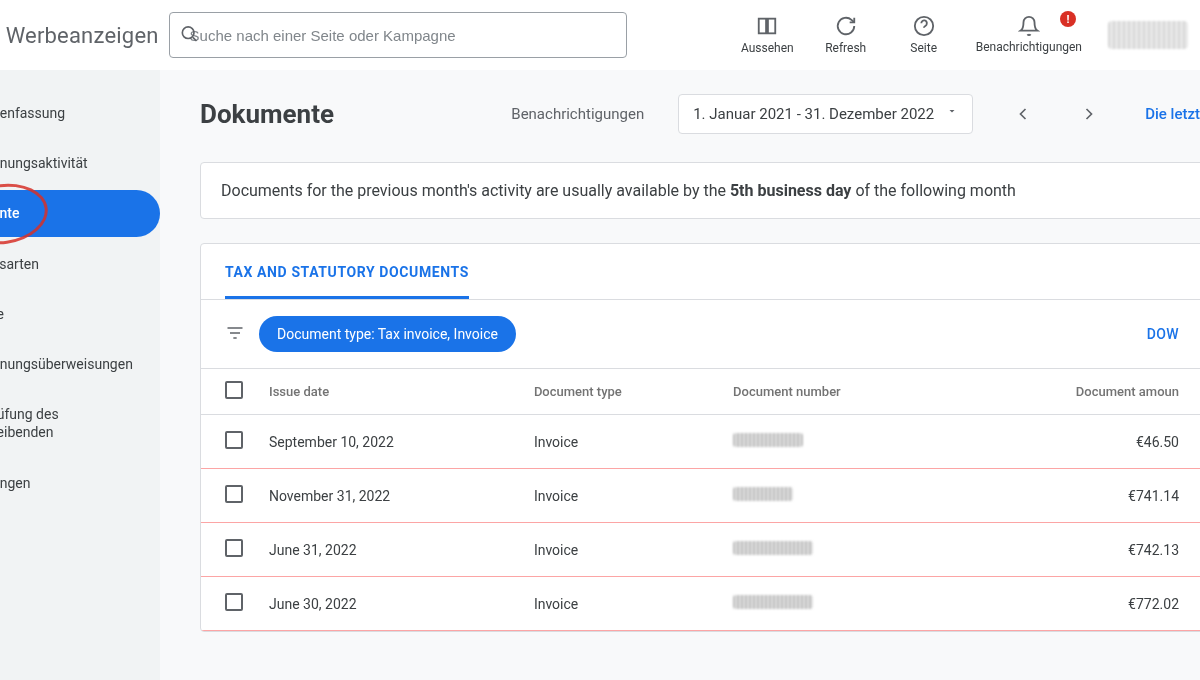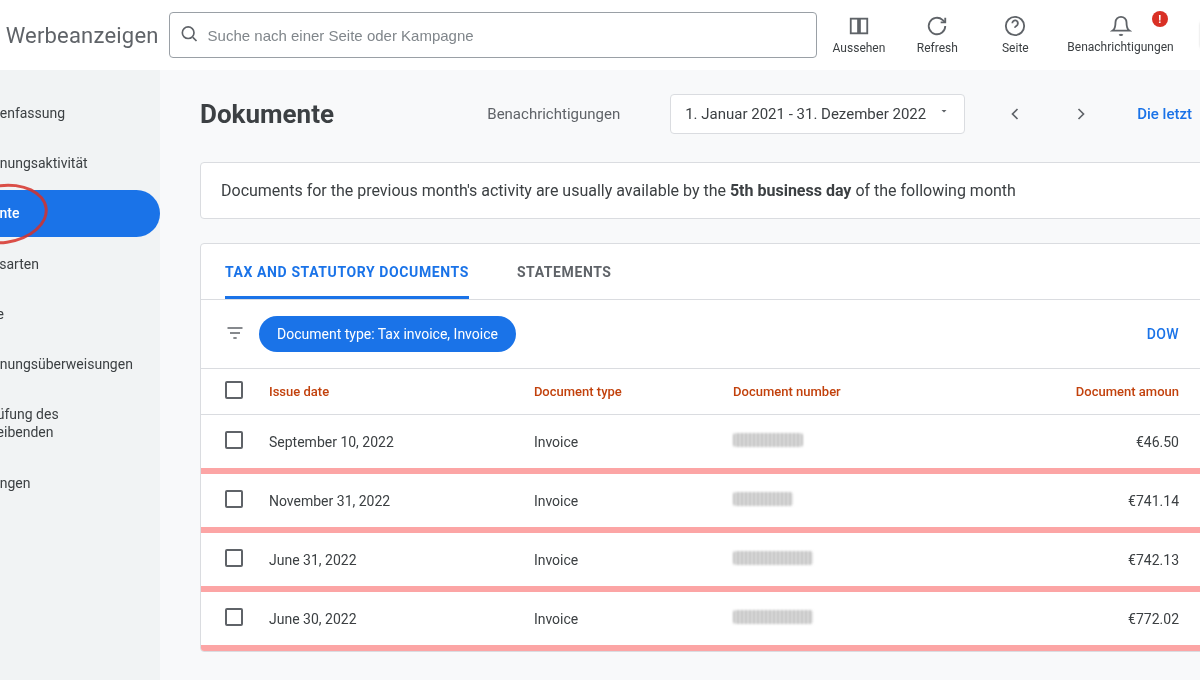--- a/index.html
+++ b/index.html
@@ -27,25 +27,25 @@
     color: #5f6368;
     white-space: nowrap;
     margin-left: -30px;
     letter-spacing: 0.2px;
   }
   .search-wrap {
     position: relative;
     margin-left: -6px;
   }
   .search {
-    width: 648px;
+    width: 458px;
     height: 46px;
     border: 1px solid #9aa0a6;
     border-radius: 4px;
-    padding: 0 14px 0 38px;
+    padding: 0 14px 0 20px;
     font-size: 15px;
     color: #5f6368;
     background: transparent;
   }
   .search::placeholder { color: #80868b; }
   .search-icon {
     position: absolute;
     left: 10px; top: 50%; transform: translateY(-50%);
     color: #5f6368;
   }
@@ -128,41 +128,40 @@
     padding: 24px 0 0 40px;
     background: #f8f9fa;
     position: relative;
     overflow: hidden;
   }
 
   .page-header {
     display: flex;
     align-items: center;
     gap: 34px;
-    padding-right: 8px;
+    padding-right: 0;
     margin-bottom: 28px;
   }
   .page-title {
     font-size: 26px;
     color: #3c4043;
     flex: 0 0 auto;
   }
   .spacer { flex: 1; }
   .range-label { font-size: 15px; color: #5f6368; }
   .range-picker {
     display: flex;
     align-items: flex-start;
     gap: 12px;
     border: 1px solid #dadce0;
     border-radius: 4px;
     padding: 10px 14px;
     font-size: 15px;
     background: #fff;
     cursor: pointer;
-    margin-left: 16px;
   }
   .navchev {
     width: 32px; height: 32px;
     display: flex; align-items: center; justify-content: center;
     color: #5f6368; cursor: pointer;
   }
   .last-link {
     color: #1a73e8;
     font-size: 15px;
     font-weight: 500;
@@ -247,29 +246,29 @@
   }
 
   table {
     width: 100%;
     border-collapse: collapse;
   }
   thead th {
     text-align: left;
     font-size: 13px;
     font-weight: 500;
-    color: #c2410c;
+    color: #737373;
     padding: 12px 12px;
     border-top: 1px solid #dadce0;
     border-bottom: 1px solid #dadce0;
   }
   thead th:last-child, tbody td:last-child { text-align: right; padding-right: 24px; }
   tbody td {
     padding: 16px 12px;
-    border-bottom: 6px solid #fca5a5;
+    border-bottom: 1px solid #fca5a5;
     font-size: 14px;
     color: #3c4043;
   }
   .cb-cell { width: 56px; padding-left: 24px !important; }
   .cb {
     width: 18px; height: 18px;
     border: 2px solid #5f6368;
     border-radius: 2px;
     display: inline-block;
     cursor: pointer;
@@ -376,21 +375,20 @@
       <span class="last-link">Die letzt</span>
     </div>
 
     <div class="notice">
       <span>Documents for the previous month's activity are usually available by the </span><strong>5th business day</strong><span> of the following month</span>
     </div>
 
     <div class="card">
       <div class="tabs">
         <div class="tab active">TAX AND STATUTORY DOCUMENTS</div>
-        <div class="tab">STATEMENTS</div>
       </div>
 
       <div class="filterbar">
         <span class="filter-icon">
           <svg width="20" height="20" viewBox="0 0 24 24" fill="currentColor">
               <path d="M3 5h18v2H3zM6 11h12v2H6zM10 17h4v2h-4z"></path>
             </svg>
         </span>
         <span class="chip">Document type: Tax invoice, Invoice</span>
         <span class="download-link">DOW</span>

